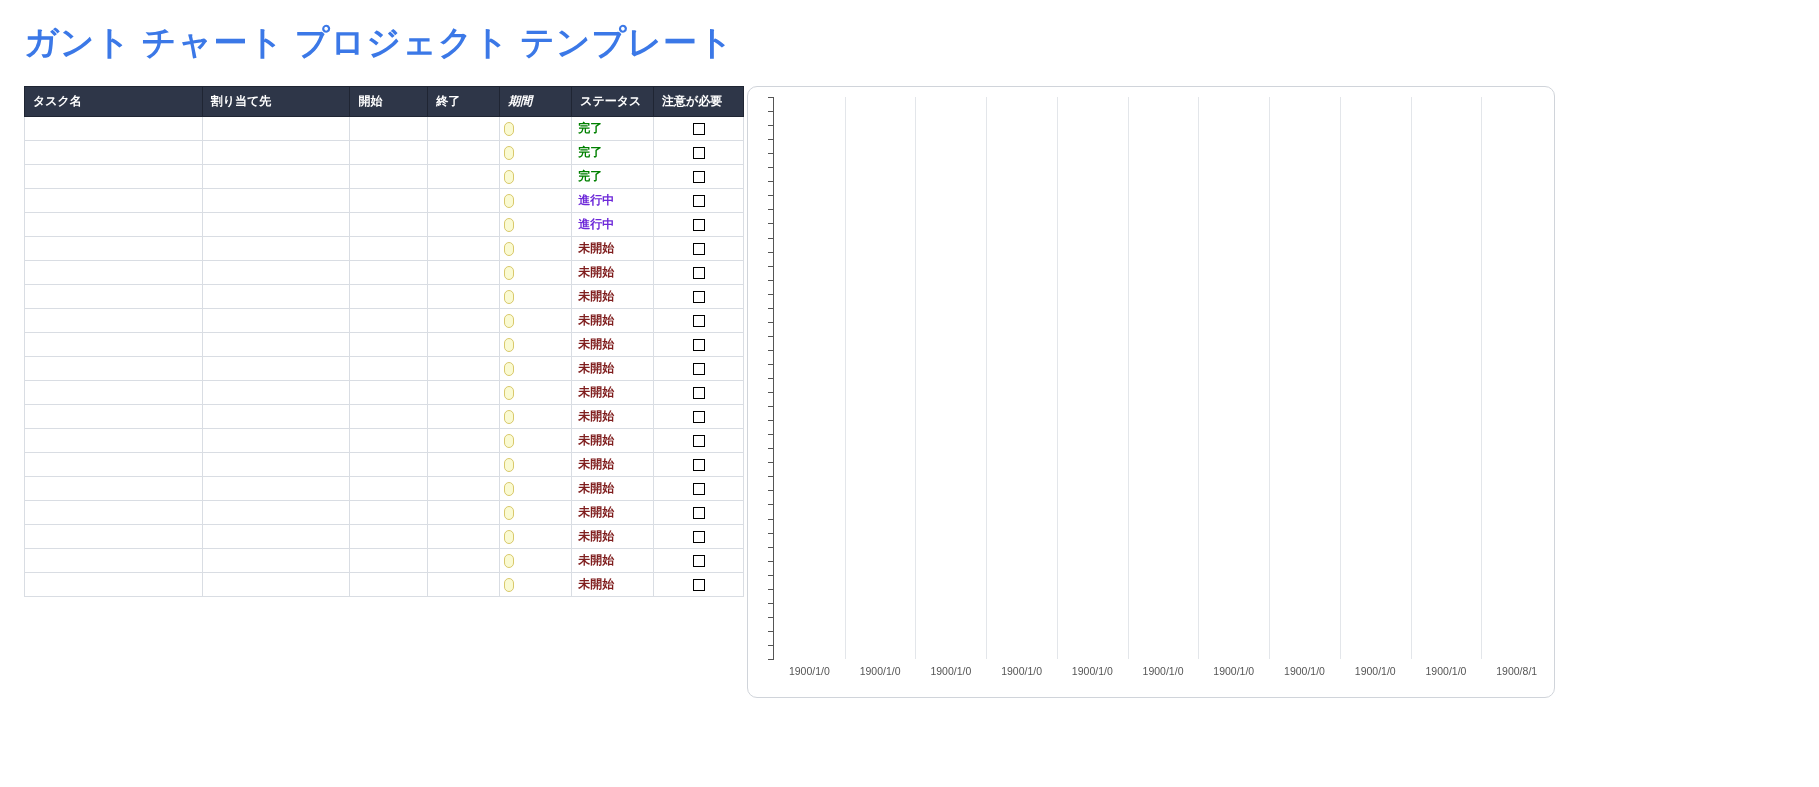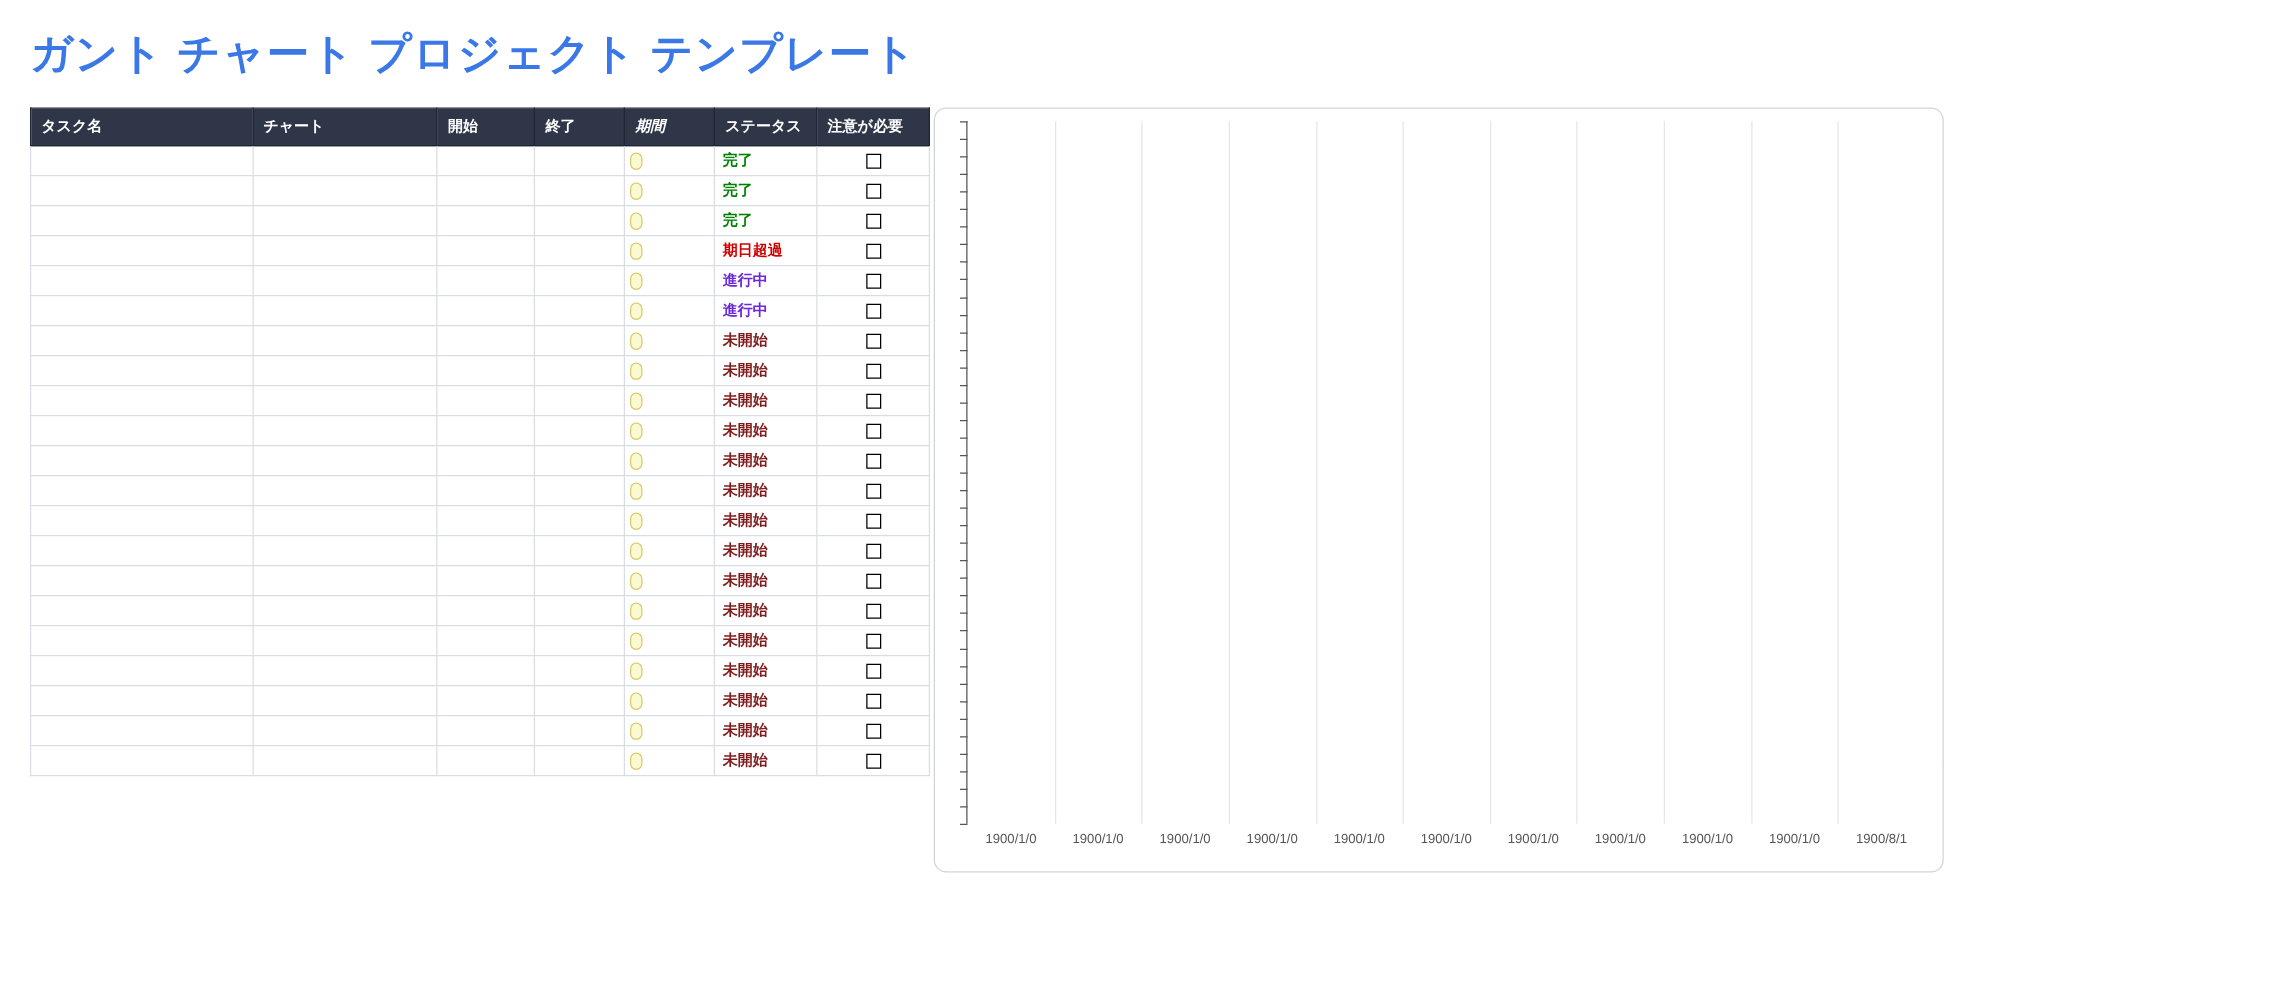--- a/index.html
+++ b/index.html
@@ -76,21 +76,21 @@
     width: 12px;
     height: 12px;
     border: 1.2px solid #000;
     vertical-align: middle;
   }
 
   
   .chart-wrap {
     border: 1px solid #d0d4da;
     border-radius: 10px;
-    padding: 10px 14px 14px 14px;
+    padding: 10px 2px 14px 14px;
     width: 808px;
     height: 612px;
     display: flex;
     flex-direction: column;
   }
   .chart-plot {
     flex: 1;
     position: relative;
     display: flex;
   }
@@ -143,21 +143,21 @@
 <body>
 
 <div class="title">ガント チャート プロジェクト テンプレート</div>
 
 <div class="layout">
 
   <table class="task-table">
     <thead>
       <tr>
         <th class="col-taskname">タスク名</th>
-        <th class="col-assignee">チャート</th>
+        <th class="col-assignee">割り当て先</th>
         <th class="col-start">開始</th>
         <th class="col-end">終了</th>
         <th class="col-duration">期間</th>
         <th class="col-status">ステータス</th>
         <th class="col-attention">注意が必要</th>
       </tr>
     </thead>
     <tbody id="task-tbody">
         <tr>
           <td class="col-taskname"></td>
@@ -183,31 +183,20 @@
         </tr>
         <tr>
           <td class="col-taskname"></td>
           <td class="col-assignee"></td>
           <td class="col-start"></td>
           <td class="col-end"></td>
           <td class="col-duration duration-cell">
             <span class="duration-pill"></span>
           </td>
           <td class="col-status"><span class="status-val st-green">完了</span></td>
-          <td class="col-attention checkbox-cell"><span class="checkbox-glyph"></span></td>
-        </tr>
-        <tr>
-          <td class="col-taskname"></td>
-          <td class="col-assignee"></td>
-          <td class="col-start"></td>
-          <td class="col-end"></td>
-          <td class="col-duration duration-cell">
-            <span class="duration-pill"></span>
-          </td>
-          <td class="col-status"><span class="status-val st-red">期日超過</span></td>
           <td class="col-attention checkbox-cell"><span class="checkbox-glyph"></span></td>
         </tr>
         <tr>
           <td class="col-taskname"></td>
           <td class="col-assignee"></td>
           <td class="col-start"></td>
           <td class="col-end"></td>
           <td class="col-duration duration-cell">
             <span class="duration-pill"></span>
           </td>

